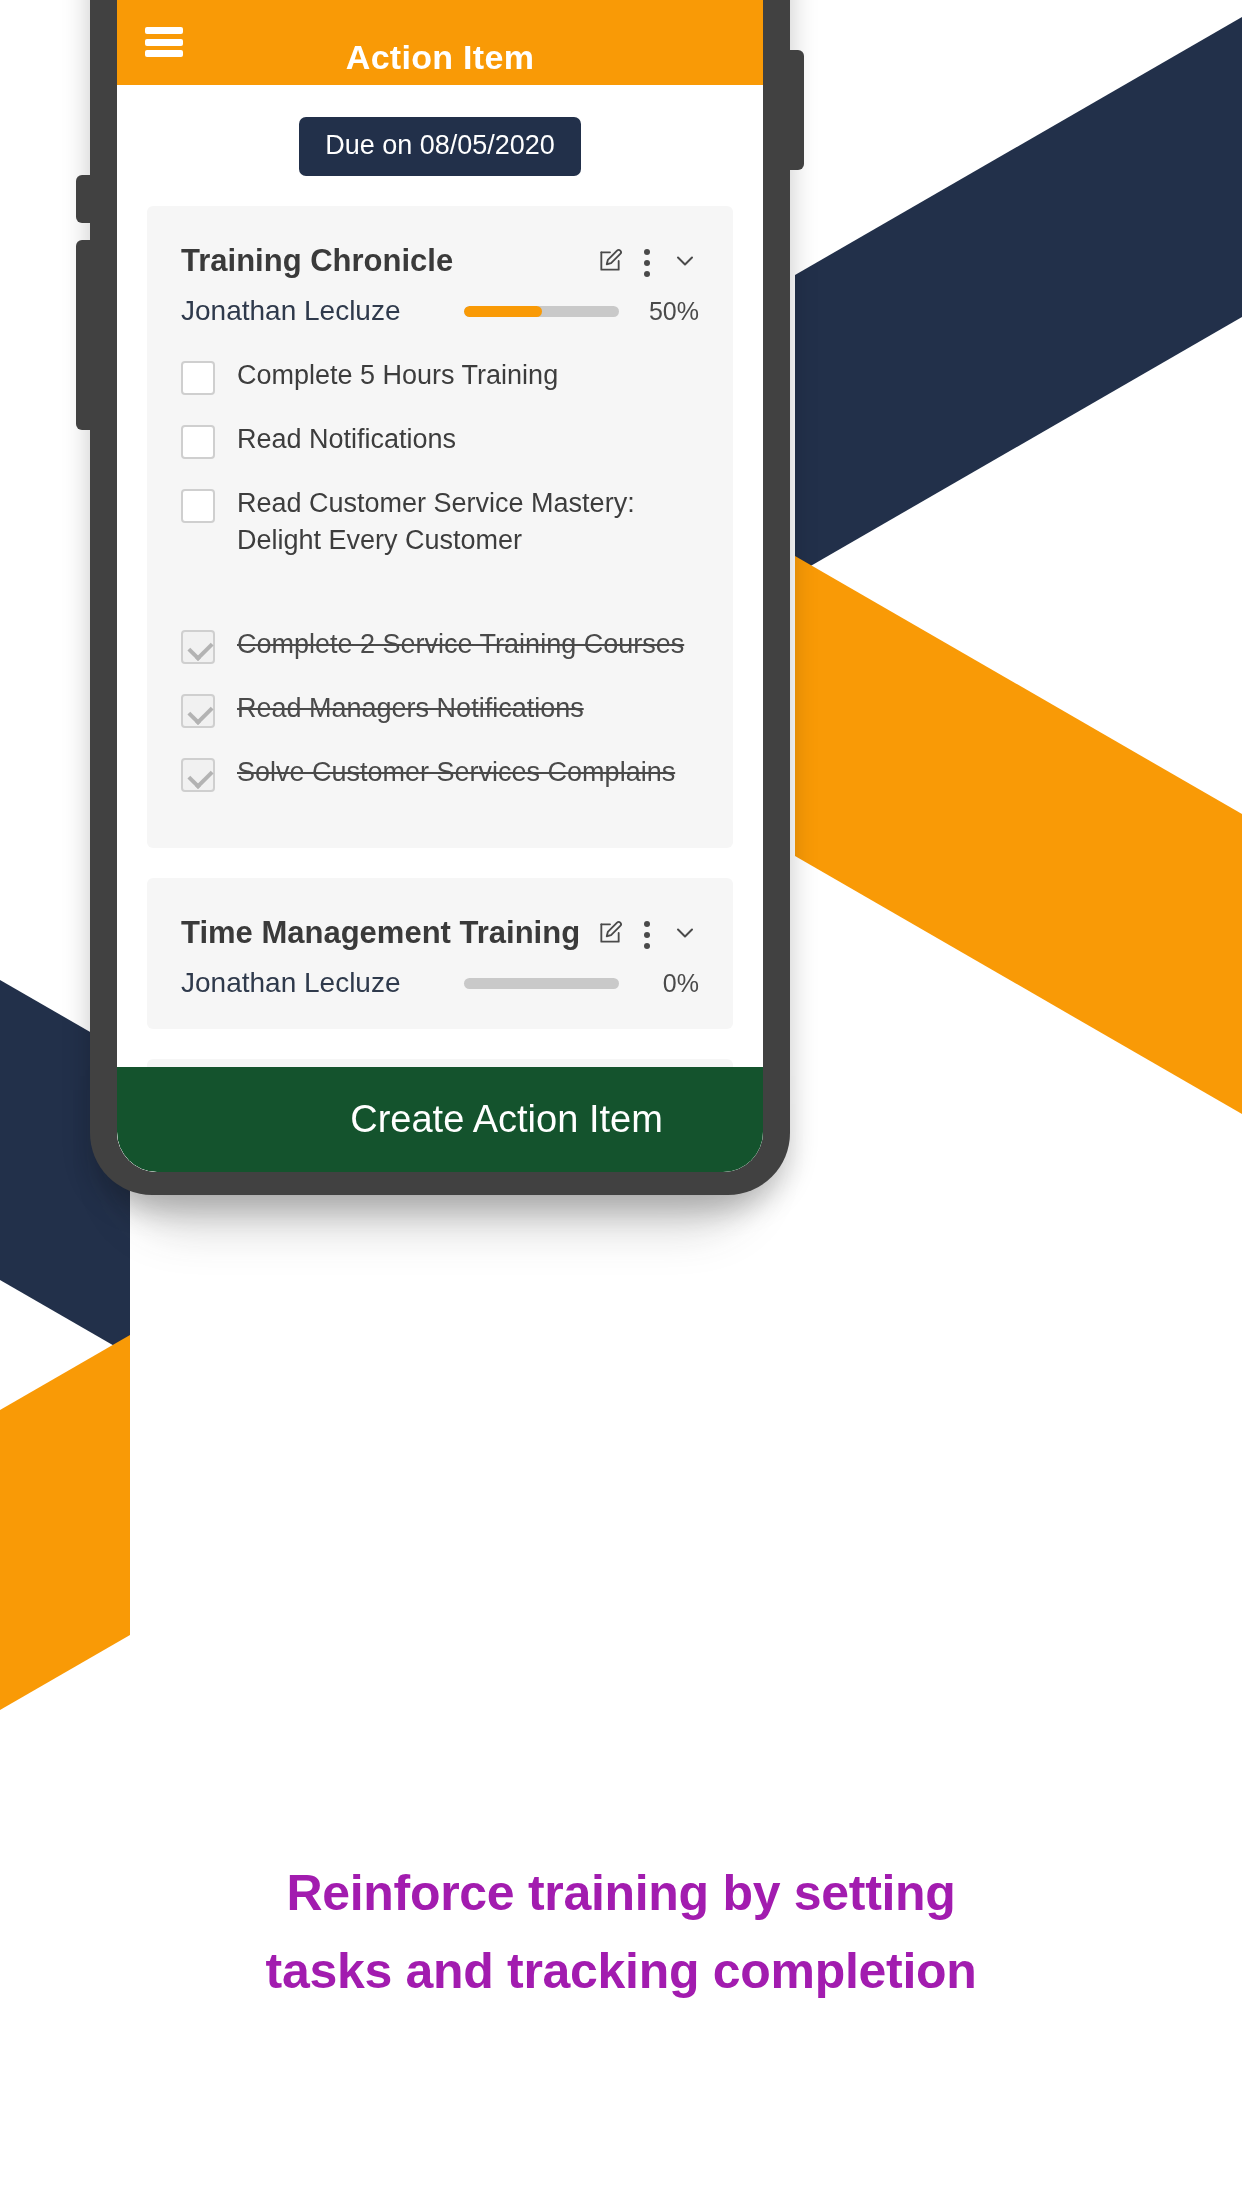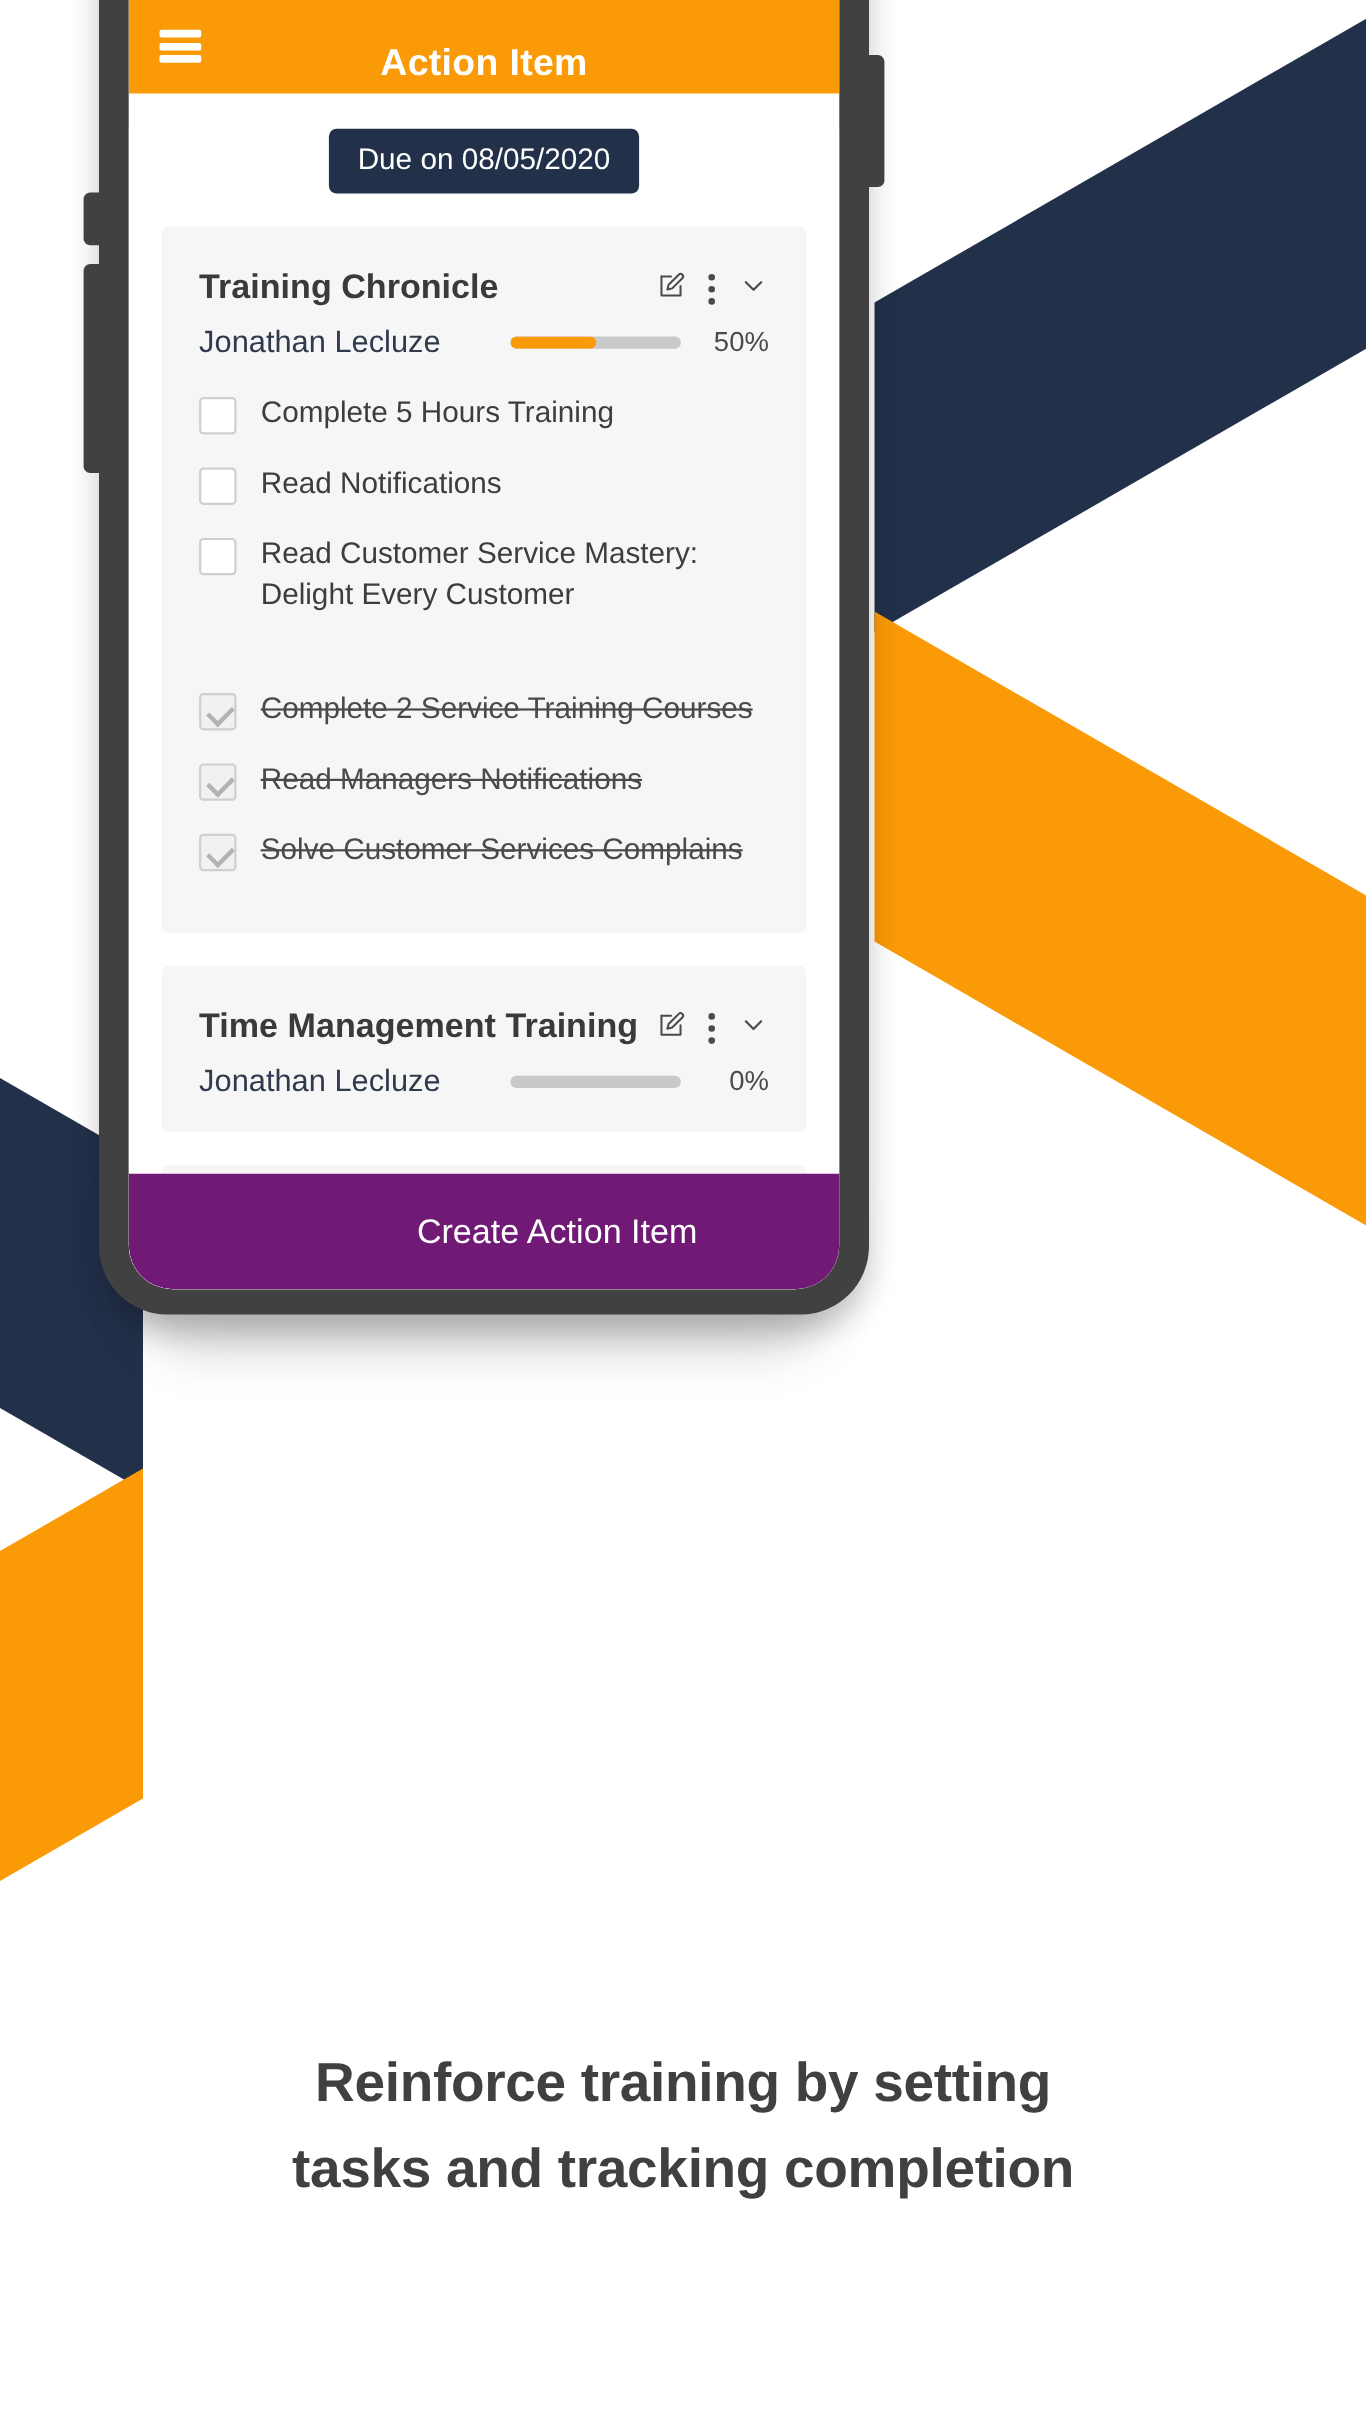--- a/index.html
+++ b/index.html
@@ -185,34 +185,34 @@
     padding-right: 10px;
   }
   .task.done .task-label { text-decoration: line-through; color: #4a4a4a; }
   .tasks-gap { height: 42px; }
 
   
   .cta {
     position: absolute;
     left: 0; bottom: 0;
     width: 779px; height: 105px;
-    background: #701a75;
+    background: #14532d;
     color: #ffffff;
     display: flex; align-items: center; justify-content: center;
-    font-size: 31px;
+    font-size: 38px;
     cursor: pointer;
     border-radius: 0 0 40px 40px;
   }
 
   
   .caption {
     position: absolute;
     left: 0; right: 0; top: 1855px;
     text-align: center;
-    color: #404040;
+    color: #a21caf;
     font-size: 50px;
     font-weight: 700;
     line-height: 1.55;
     letter-spacing: -0.3px;
   }
 </style>
 </head>
 <body>
 
 <div class="stage">

